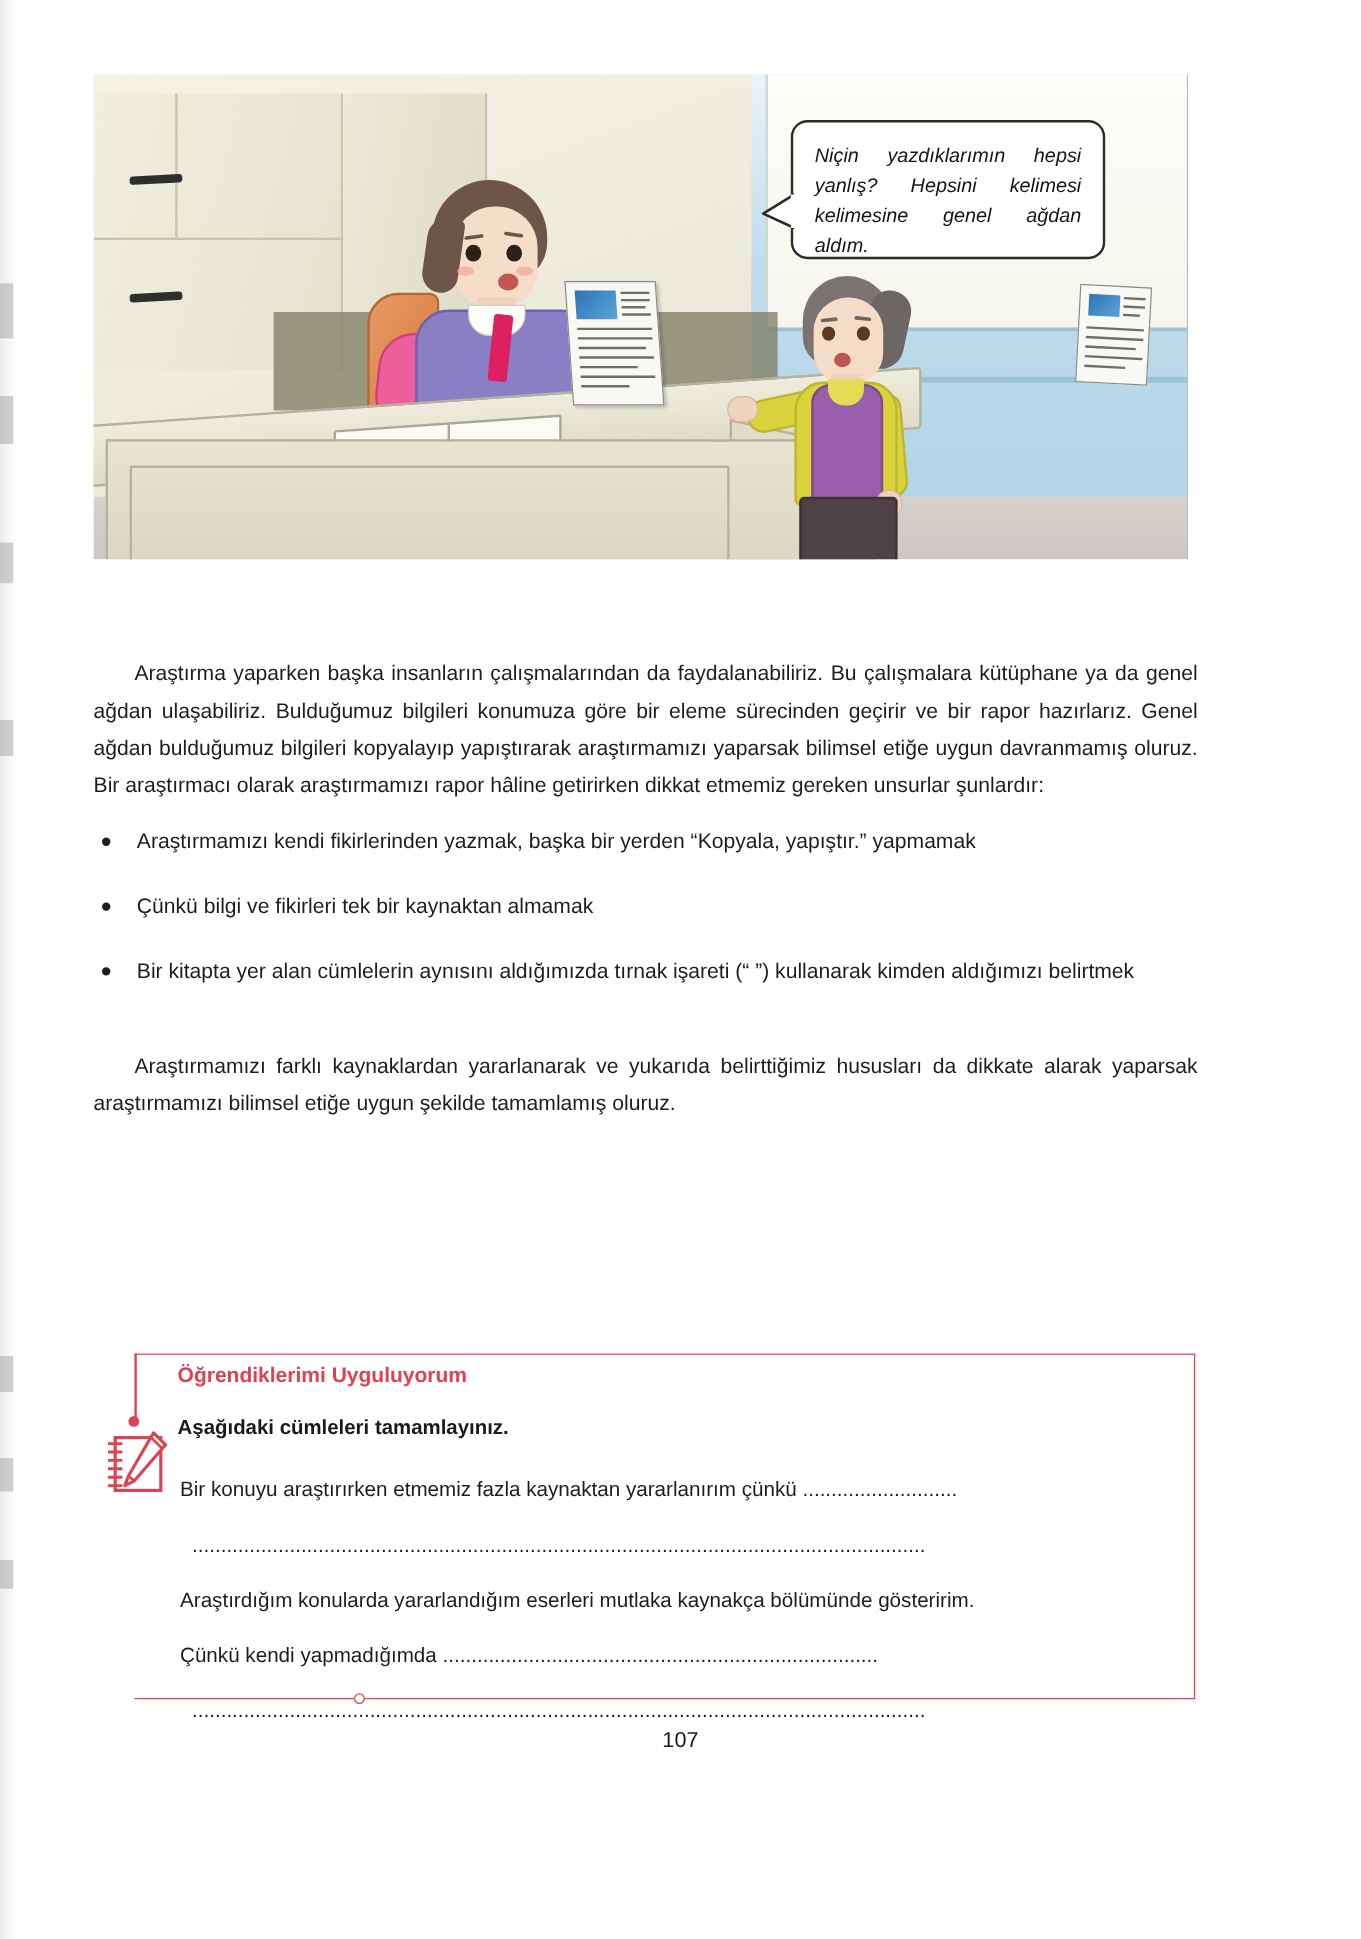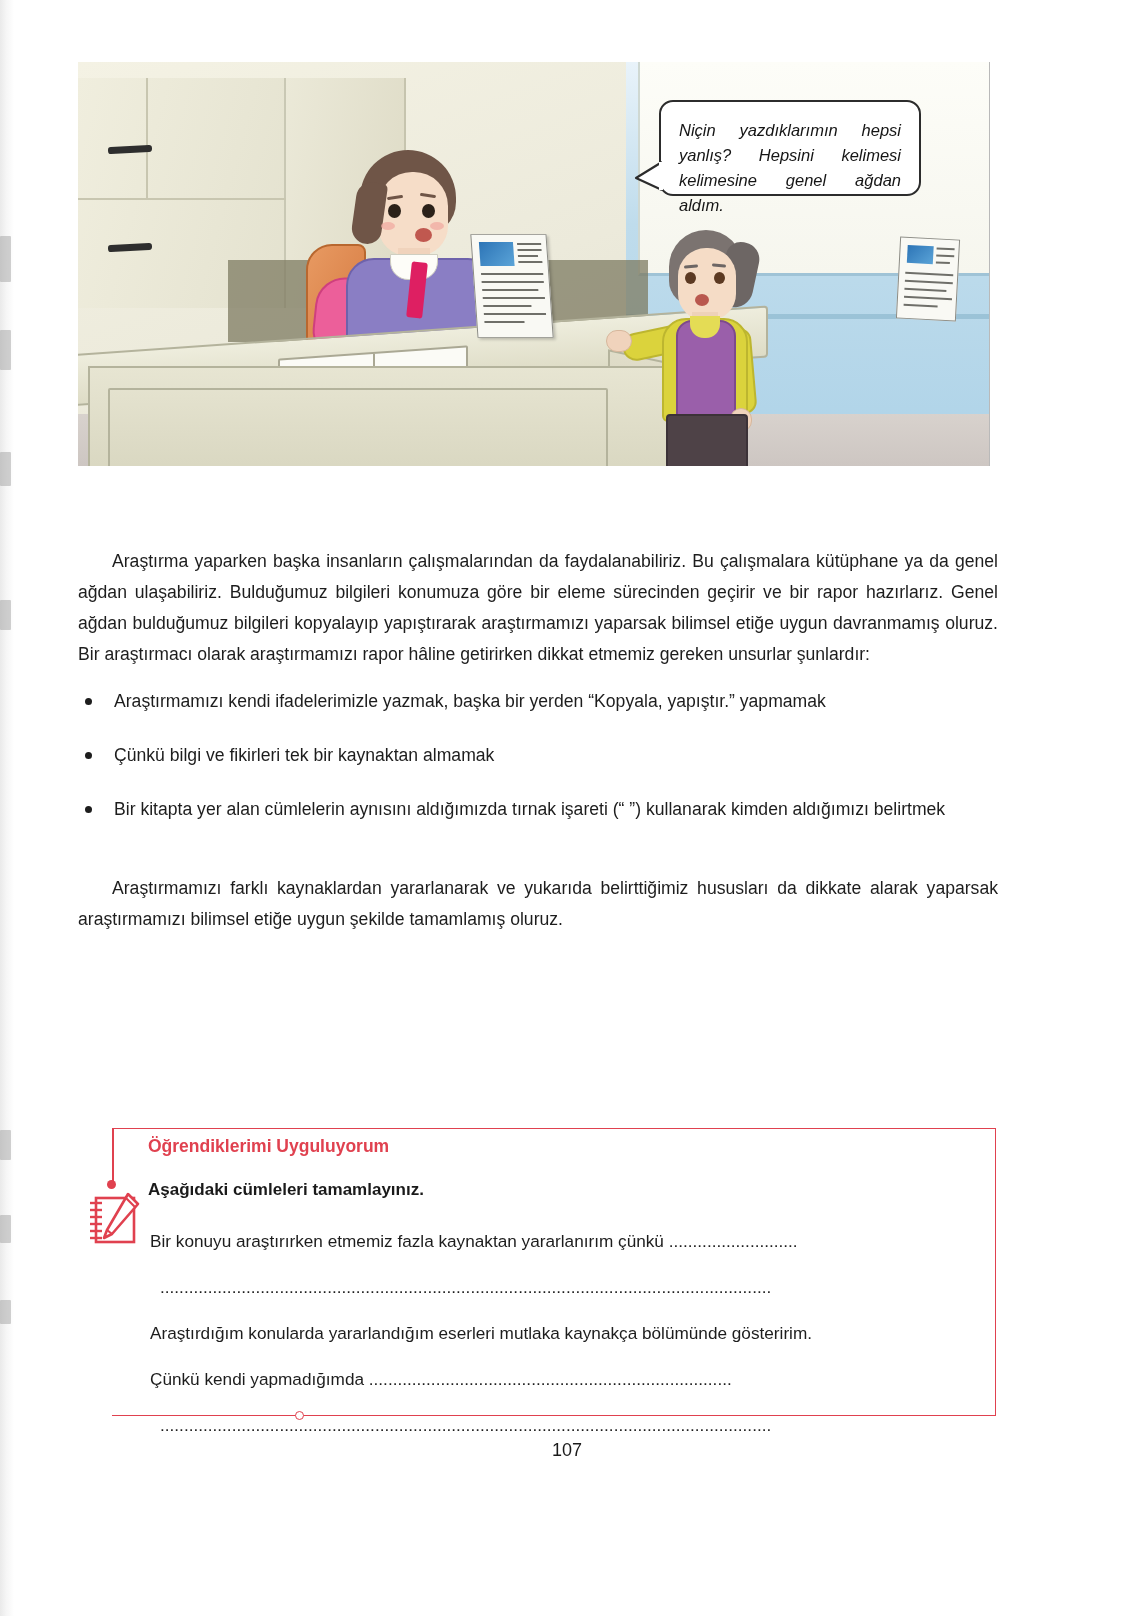--- a/index.html
+++ b/index.html
@@ -227,21 +227,21 @@
   .paper-line { position: absolute; height: 2px; background: #6f6f69; }
   
   .paper2 {
     position: absolute; left: 820px; top: 176px; width: 60px; height: 82px;
     background: #f9f9f4; border: 1px solid #8b8b84; transform: rotate(3deg);
   }
   .paper2 .paper-img { width: 26px; height: 18px; }
 
   
   .bubble {
-    position: absolute; left: 659px; top: 100px; width: 262px; height: 96px;
+    position: absolute; left: 659px; top: 100px; width: 262px; height: 116px;
     background: #ffffff; border: 2px solid #2c2c2c; border-radius: 14px;
     padding: 16px 18px 10px 18px;
     font-style: italic;
     font-size: 16.5px;
     line-height: 25px;
     color: #151515;
     text-align: justify;
     z-index: 5;
   }
   .bubble-tail {
@@ -488,21 +488,21 @@
   <path d="M33 2 L33 30" stroke="#ffffff" stroke-width="4"></path>
 </svg>
 
 <div class="bubble">Niçin yazdıklarımın hepsi yanlış? Hepsini kelimesi kelimesine genel ağdan aldım.</div>
 
 <div class="content">
 
   <p class="body indent">Araştırma yaparken başka insanların çalışmalarından da faydalanabiliriz. Bu çalışmalara kütüphane ya da genel ağdan ulaşabiliriz. Bulduğumuz bilgileri konumuza göre bir eleme sürecinden geçirir ve bir rapor hazırlarız. Genel ağdan bulduğumuz bilgileri kopyalayıp yapıştırarak  araştırmamızı yaparsak bilimsel etiğe uygun davranmamış oluruz. Bir araştırmacı olarak araştırmamızı rapor hâline getirirken dikkat etmemiz gereken unsurlar şunlardır:</p>
 
   <ul class="bullets">
-    <li>Araştırmamızı kendi ifadelerimizle yazmak, başka bir yerden “Kopyala, yapıştır.” yapmamak</li>
+    <li>Araştırmamızı kendi fikirlerinden yazmak, başka bir yerden “Kopyala, yapıştır.” yapmamak</li>
     <li>Çünkü bilgi ve fikirleri tek bir kaynaktan almamak</li>
     <li>Bir kitapta yer alan cümlelerin aynısını aldığımızda tırnak işareti (“ ”) kullanarak kimden aldığımızı belirtmek</li>
   </ul>
 
   <p class="body indent closing">Araştırmamızı farklı kaynaklardan yararlanarak ve yukarıda belirttiğimiz hususları da dikkate alarak yaparsak araştırmamızı bilimsel etiğe uygun şekilde tamamlamış oluruz.</p>
 </div>
 
 <div class="activity-spine"></div>
 <div class="activity-dot"></div>
 <div class="activity-box"></div>

